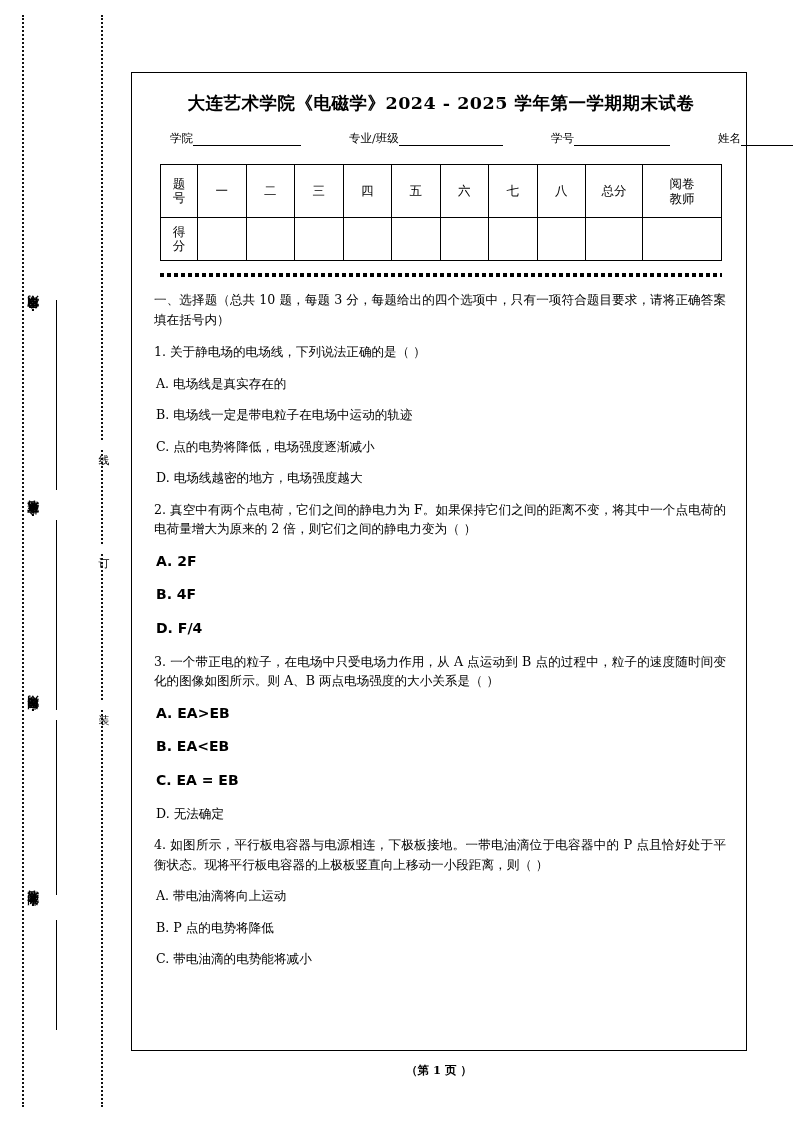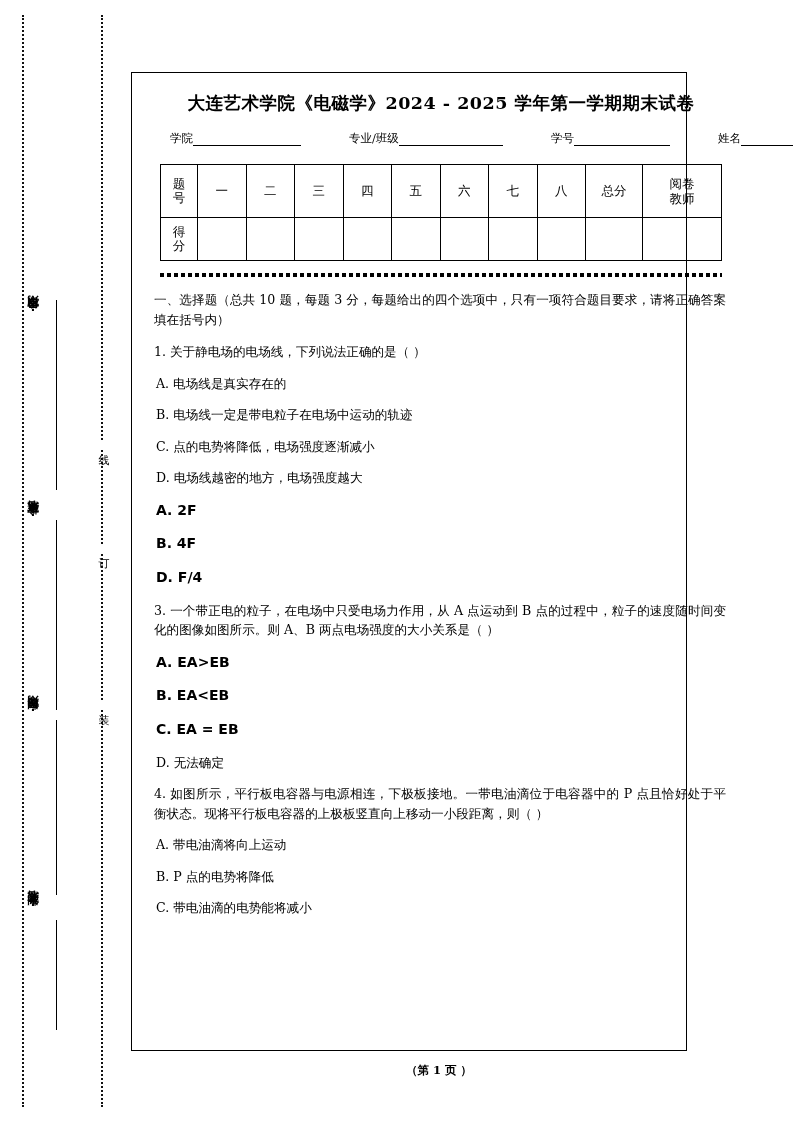--- a/index.html
+++ b/index.html
@@ -63,21 +63,21 @@
     padding: 3px 0;
     color: #000;
     font-family: "DejaVu Sans", "Liberation Sans", sans-serif;
   }
 
   
   #paper-frame {
     position: absolute;
     left: 131px;
     top: 72px;
-    width: 556px;
+    width: 616px;
     height: 979px;
     border: 1.6px solid #000000;
     box-sizing: border-box;
   }
 
   #paper-inner {
     position: absolute;
     left: 20px;
     top: 14px;
     width: 578px;
@@ -296,20 +296,21 @@
     <div id="question-body">
 
       <p class="q-intro">一、选择题（总共 10 题，每题 3 分，每题给出的四个选项中，只有一项符合题目要求，请将正确答案填在括号内）</p>
 
       <p class="q-stem">1. 关于静电场的电场线，下列说法正确的是（   ）</p>
       <p class="q-opt">A. 电场线是真实存在的</p>
       <p class="q-opt">B. 电场线一定是带电粒子在电场中运动的轨迹</p>
       <p class="q-opt">C. 点的电势将降低，电场强度逐渐减小</p>
       <p class="q-opt">D. 电场线越密的地方，电场强度越大</p>
 
+      <p class="q-stem">2. 真空中有两个点电荷，它们之间的静电力为 F。如果保持它们之间的距离不变，将其中一个点电荷的电荷量增大为原来的 2 倍，则它们之间的静电力变为（   ）</p>
       <p class="q-opt latin">A. 2F</p>
       <p class="q-opt latin">B. 4F</p>
       <p class="q-opt latin">D. F/4</p>
 
       <p class="q-stem">3. 一个带正电的粒子，在电场中只受电场力作用，从 A 点运动到 B 点的过程中，粒子的速度随时间变化的图像如图所示。则 A、B 两点电场强度的大小关系是（   ）</p>
       <p class="q-opt latin">A. EA&gt;EB</p>
       <p class="q-opt latin">B. EA&lt;EB</p>
       <p class="q-opt latin">C. EA = EB</p>
       <p class="q-opt">D. 无法确定</p>
 

